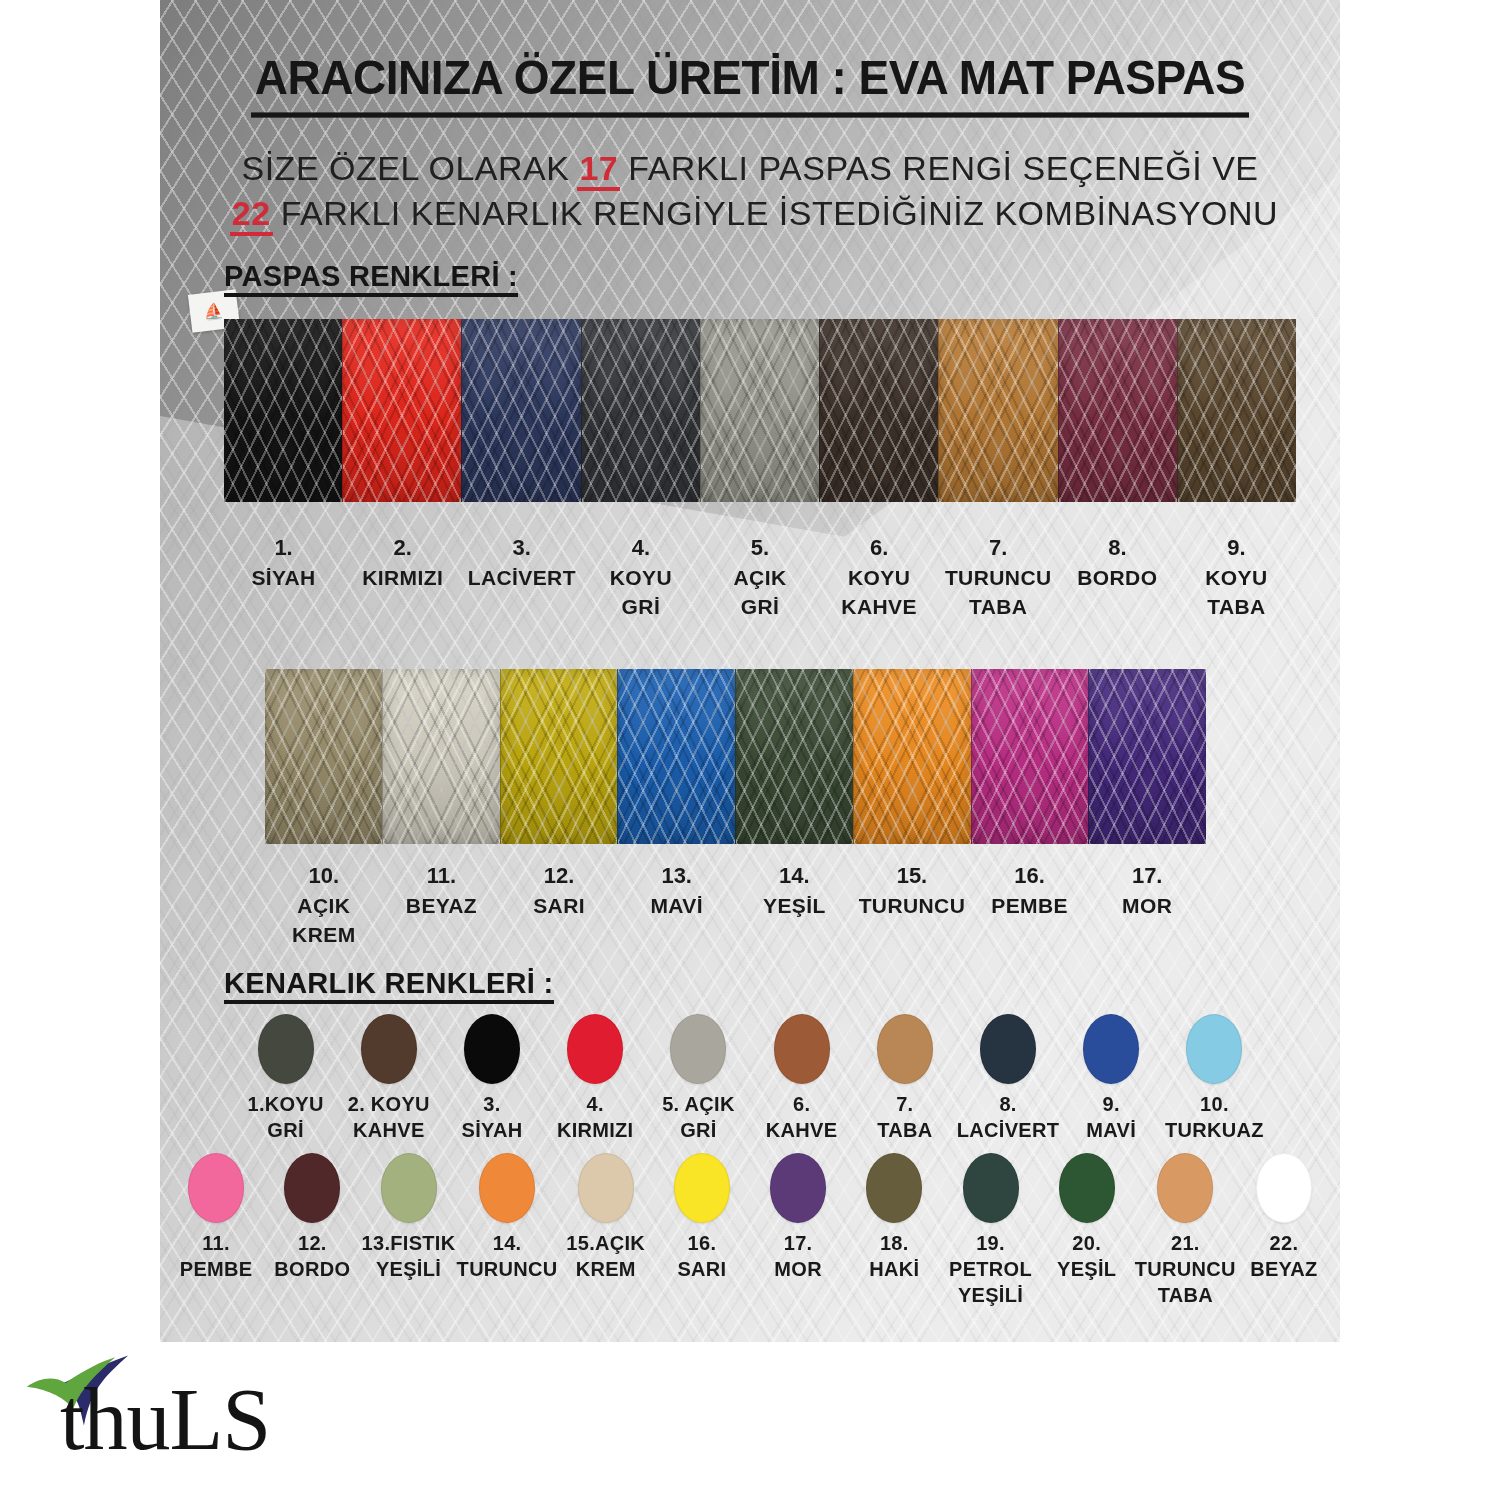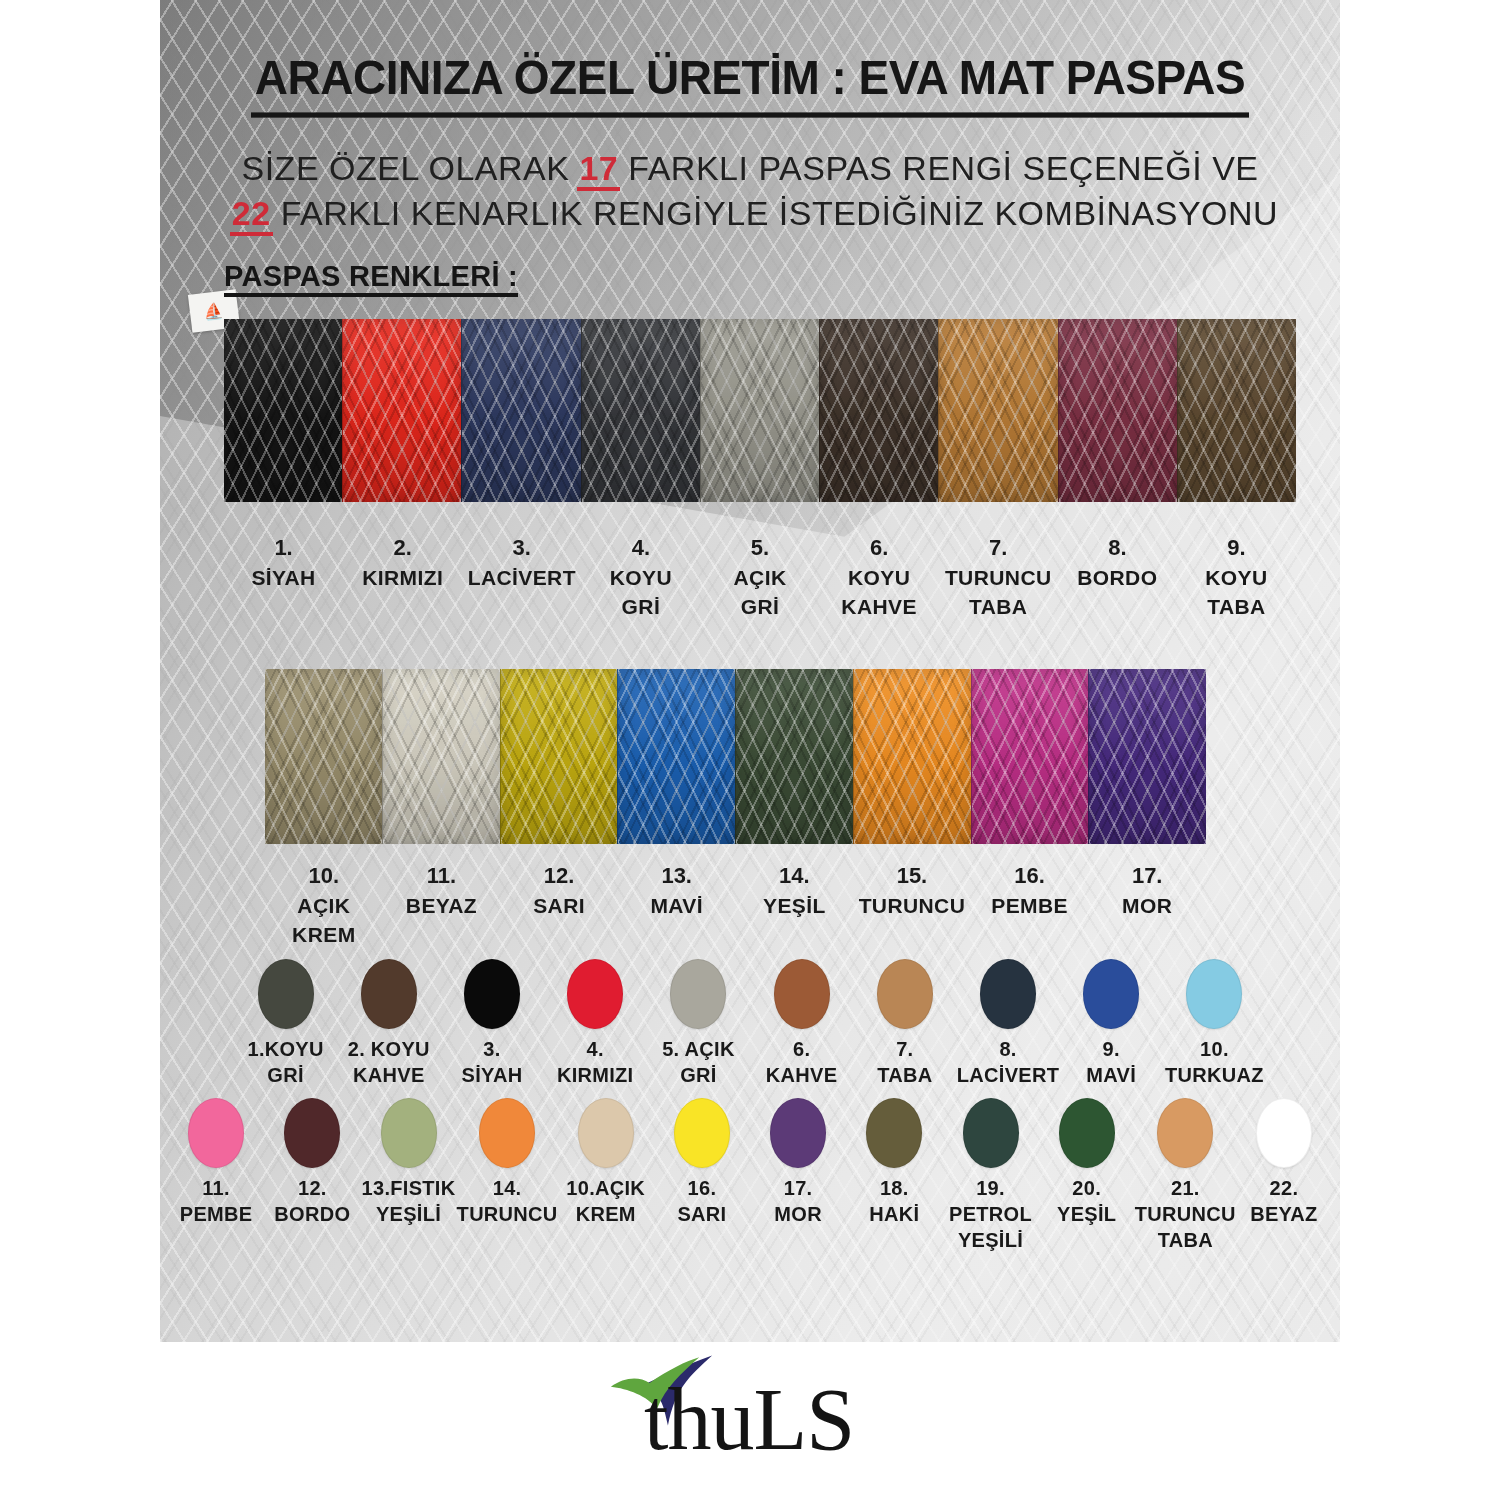--- a/index.html
+++ b/index.html
@@ -100,21 +100,21 @@
     box-shadow:inset 0 0 0 1px rgba(0,0,0,.07), 0 1px 2px rgba(0,0,0,.10);
   }
   .dot-label{
     margin-top:7px;font-size:20px;font-weight:700;line-height:26px;color:#191919;
     white-space:pre-line;letter-spacing:.3px;
   }
 
   
   .logo{
     position:absolute;left:0;right:12px;top:1348px;height:150px;
-    display:flex;justify-content:center;z-index:3;
+    display:flex;justify-content:flex-start;z-index:3;
   }
   .logo-inner{position:relative;width:320px;height:140px;}
   .logo-bird{position:absolute;left:18px;top:2px;width:130px;height:92px;}
   .logo-text{
     position:absolute;left:60px;top:28px;
     font-family:"Liberation Serif", serif;font-size:88px;font-weight:500;
     color:#141414;letter-spacing:-1px;line-height:1;
   }
 </style>
 </head>
@@ -272,20 +272,23 @@
             <div class="num">16.</div>
             <div class="nm">PEMBE</div>
           </div>
 
           <div class="mat-label">
             <div class="num">17.</div>
             <div class="nm">MOR</div>
           </div>
         </div>
 
+      <h2 class="sec-heading k">
+        <span>KENARLIK RENKLERİ :</span>
+      </h2>
 
       <div class="dot-row r1">
 
           <div class="dot-cell">
             <div class="dot" style="--dot: #45483f;"></div>
             <div class="dot-label">1.KOYU
 GRİ</div>
           </div>
 
           <div class="dot-cell">
@@ -364,21 +367,21 @@
           </div>
 
           <div class="dot-cell">
             <div class="dot" style="--dot: #f0883a;"></div>
             <div class="dot-label">14.
 TURUNCU</div>
           </div>
 
           <div class="dot-cell">
             <div class="dot" style="--dot: #dcc8ab;"></div>
-            <div class="dot-label">10.AÇIK
+            <div class="dot-label">15.AÇIK
 KREM</div>
           </div>
 
           <div class="dot-cell">
             <div class="dot" style="--dot: #f9e426;"></div>
             <div class="dot-label">16.
 SARI</div>
           </div>
 
           <div class="dot-cell">

